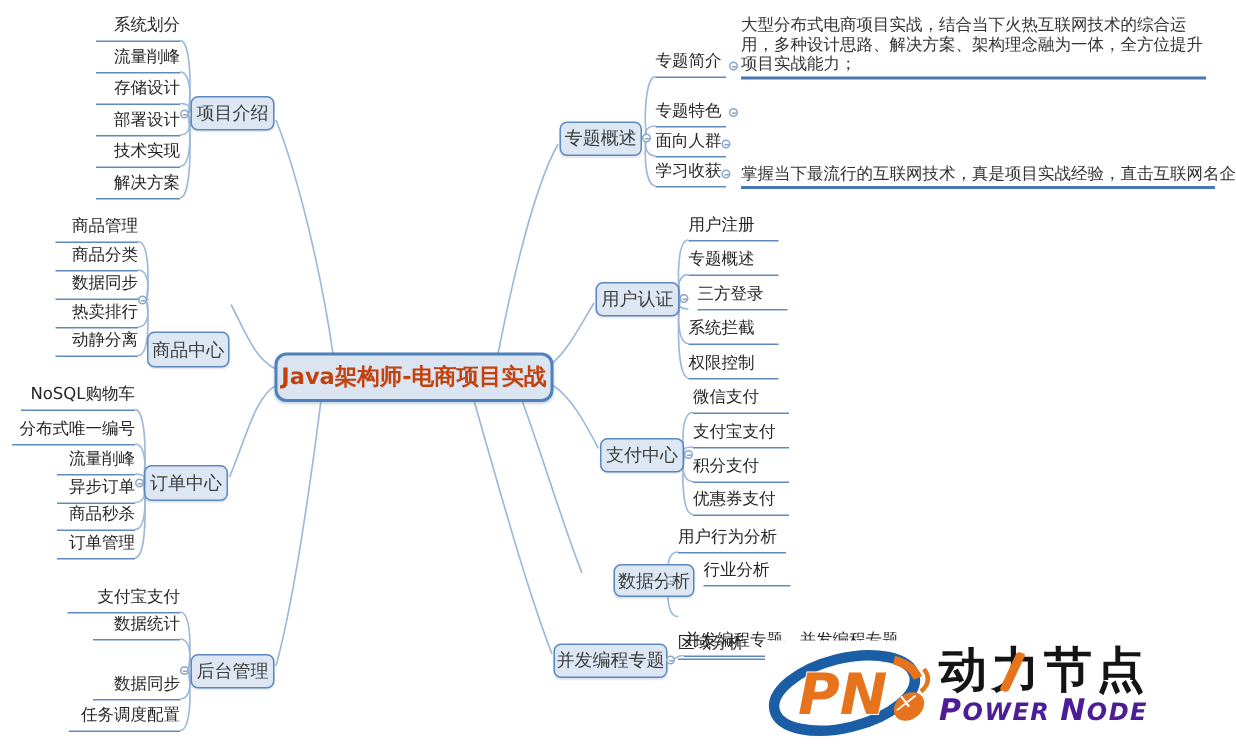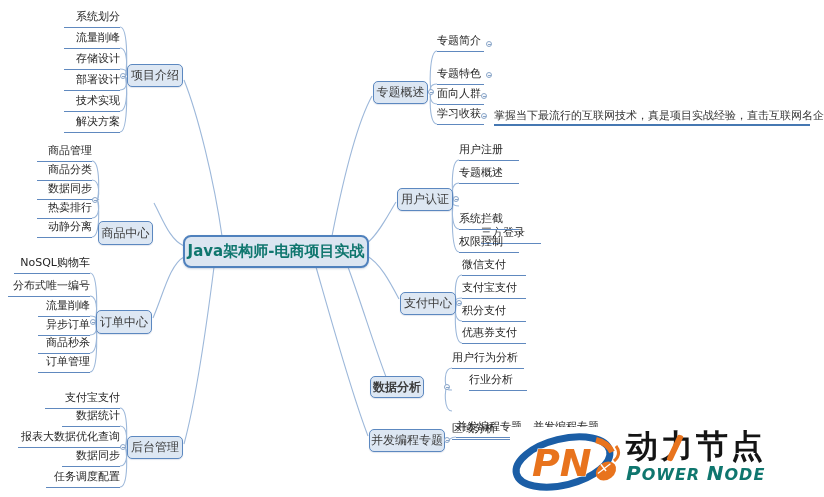--- a/index.html
+++ b/index.html
@@ -4,42 +4,42 @@
 <style>
   html,body{margin:0;padding:0;background:#fff;}
   body{font-family:"DejaVu Sans","Liberation Sans",sans-serif;}
   .canvas{position:relative;width:824px;height:497px;background:#ffffff;overflow:hidden;}
   .links{position:absolute;left:0;top:0;z-index:0;}
   .links path{fill:none;stroke:#9db8da;stroke-width:1.1px;}
   .bnode{position:absolute;z-index:2;border:1px solid #5c88c0;border-radius:5px;background:#dde7f3;
          font-size:12px;color:#3c3c3c;display:flex;align-items:center;justify-content:center;
          box-shadow:0 1px 1px rgba(60,90,140,.15);white-space:nowrap;}
   .cnode{position:absolute;z-index:2;border:2px solid #4f81bd;border-radius:8px;background:#dbe5f1;
-         font-size:15px;font-weight:bold;color:#0f766e;display:flex;align-items:center;justify-content:center;
+         font-size:15px;font-weight:bold;color:#c2410c;display:flex;align-items:center;justify-content:center;
          white-space:nowrap;box-shadow:0 1px 2px rgba(60,90,140,.25);}
   .leaf{position:absolute;z-index:1;font-size:11px;line-height:13px;color:#262626;
         padding-bottom:4px;border-bottom:1.5px solid #6089bf;white-space:nowrap;}
   .leaf.l{text-align:right;}
   .leaf.r{text-align:left;}
   .lab{position:absolute;z-index:1;font-size:11px;line-height:13px;color:#262626;
        padding-bottom:4px;border-bottom:1.5px solid #6089bf;white-space:nowrap;}
   .note{position:absolute;z-index:1;font-size:11px;line-height:13px;color:#333;
         padding-bottom:2px;border-bottom:2px solid #4678b2;}
   .note.nw{white-space:nowrap;}
   .dot{position:absolute;z-index:3;width:6px;height:6px;box-sizing:border-box;border:1px solid #8aa6c9;
        border-radius:50%;background:#fbfcfe;}
   .dot i{position:absolute;left:1px;top:2px;width:3px;height:1px;background:#8aa6c9;}
   .logo{position:absolute;z-index:5;left:510px;top:427px;width:314px;height:70px;background:#ffffff;
         display:flex;align-items:flex-start;}
   .logo-txt{margin-left:2px;padding-top:2px;}
   .logo-cn{font-size:32px;line-height:34px;font-weight:bold;color:#141414;letter-spacing:3px;white-space:nowrap;}
   .cn-li{position:relative;display:inline-block;}
   .li-slash{position:absolute;left:11px;top:5px;width:6px;height:28px;background:#e8731d;
             transform:rotate(17deg) skewX(-8deg);border-radius:2px;}
-  .logo-en{font-size:16px;line-height:18px;font-weight:bold;font-style:italic;color:#0f766e;
+  .logo-en{font-size:16px;line-height:18px;font-weight:bold;font-style:italic;color:#4c1d95;
            letter-spacing:1px;white-space:nowrap;margin-top:1px;}
   .logo-en .big{font-size:20px;}
 </style>
 </head>
 <body>
 
 <div class="canvas">
 
   <svg class="links" width="824" height="497">
     <g>
@@ -99,21 +99,21 @@
 
   <div class="cnode" style="left:183px;top:235px;width:182px;height:29px;">Java架构师-电商项目实战</div>
 
   <div class="bnode" style="left:127px;top:64px;width:54px;height:21px;">项目介绍</div>
   <div class="bnode" style="left:98px;top:188px;width:53px;height:22px;margin-top:33px;">商品中心</div>
   <div class="bnode" style="left:96px;top:310px;width:54px;height:22px;">订单中心</div>
   <div class="bnode" style="left:127px;top:436px;width:54px;height:21px;">后台管理</div>
   <div class="bnode" style="left:373px;top:81px;width:53px;height:21px;">专题概述</div>
   <div class="bnode" style="left:397px;top:188px;width:54px;height:21px;">用户认证</div>
   <div class="bnode" style="left:400px;top:292px;width:54px;height:21px;">支付中心</div>
-  <div class="bnode" style="left:370px;top:376px;width:52px;height:20px;font-weight:bold;">数据分析</div>
+  <div class="bnode" style="left:409px;top:376px;width:52px;height:20px;">数据分析</div>
   <div class="bnode" style="left:369px;top:429px;width:74px;height:21px;">并发编程专题</div>
 
   <div class="leaf l" style="left:64px;top:10px;width:56px;">系统划分</div>
   <div class="leaf l" style="left:64px;top:31px;width:56px;">流量削峰</div>
   <div class="leaf l" style="left:64px;top:52px;width:56px;">存储设计</div>
   <div class="leaf l" style="left:64px;top:73px;width:56px;">部署设计</div>
   <div class="leaf l" style="left:64px;top:94px;width:56px;">技术实现</div>
   <div class="leaf l" style="left:64px;top:115px;width:56px;">解决方案</div>
 
   <div class="leaf l" style="left:37px;top:144px;width:55px;">商品管理</div>
@@ -124,33 +124,33 @@
 
   <div class="leaf l" style="left:14px;top:256px;width:76px;">NoSQL购物车</div>
   <div class="leaf l" style="left:8px;top:279px;width:82px;">分布式唯一编号</div>
   <div class="leaf l" style="left:38px;top:299px;width:52px;">流量削峰</div>
   <div class="leaf l" style="left:38px;top:318px;width:52px;">异步订单</div>
   <div class="leaf l" style="left:38px;top:336px;width:52px;">商品秒杀</div>
   <div class="leaf l" style="left:38px;top:355px;width:52px;">订单管理</div>
 
   <div class="leaf l" style="left:45px;top:391px;width:75px;">支付宝支付</div>
   <div class="leaf l" style="left:62px;top:409px;width:58px;">数据统计</div>
-  <div class="leaf l" style="left:18px;top:430px;width:102px;">报表大数据优化查询</div>
   <div class="leaf l" style="left:62px;top:449px;width:58px;">数据同步</div>
   <div class="leaf l" style="left:46px;top:470px;width:74px;">任务调度配置</div>
 
   <div class="lab" style="left:437px;top:34px;width:47px;">专题简介</div>
   <div class="lab" style="left:437px;top:67px;width:47px;">专题特色</div>
   <div class="lab" style="left:437px;top:87px;width:47px;">面向人群</div>
   <div class="lab" style="left:437px;top:107px;width:47px;">学习收获</div>
+  <div class="note" style="left:494px;top:10px;width:310px;">大型分布式电商项目实战，结合当下火热互联网技术的综合运用，多种设计思路、解决方案、架构理念融为一体，全方位提升项目实战能力；</div>
   <div class="note nw" style="left:494px;top:109px;width:316px;">掌握当下最流行的互联网技术，真是项目实战经验，直击互联网名企offer；</div>
 
   <div class="leaf r" style="left:459px;top:143px;width:60px;">用户注册</div>
   <div class="leaf r" style="left:459px;top:166px;width:60px;">专题概述</div>
-  <div class="leaf r" style="left:481px;top:189px;width:60px;margin-top:37px;">三方登录</div>
+  <div class="leaf r" style="left:465px;top:189px;width:60px;">三方登录</div>
   <div class="leaf r" style="left:459px;top:212px;width:60px;">系统拦截</div>
   <div class="leaf r" style="left:459px;top:235px;width:60px;">权限控制</div>
 
   <div class="leaf r" style="left:462px;top:258px;width:64px;">微信支付</div>
   <div class="leaf r" style="left:462px;top:281px;width:64px;">支付宝支付</div>
   <div class="leaf r" style="left:462px;top:304px;width:64px;">积分支付</div>
   <div class="leaf r" style="left:462px;top:326px;width:64px;">优惠券支付</div>
 
   <div class="leaf r" style="left:452px;top:351px;width:72px;">用户行为分析</div>
   <div class="leaf r" style="left:452px;top:373px;width:58px;margin-left:17px;">行业分析</div>

